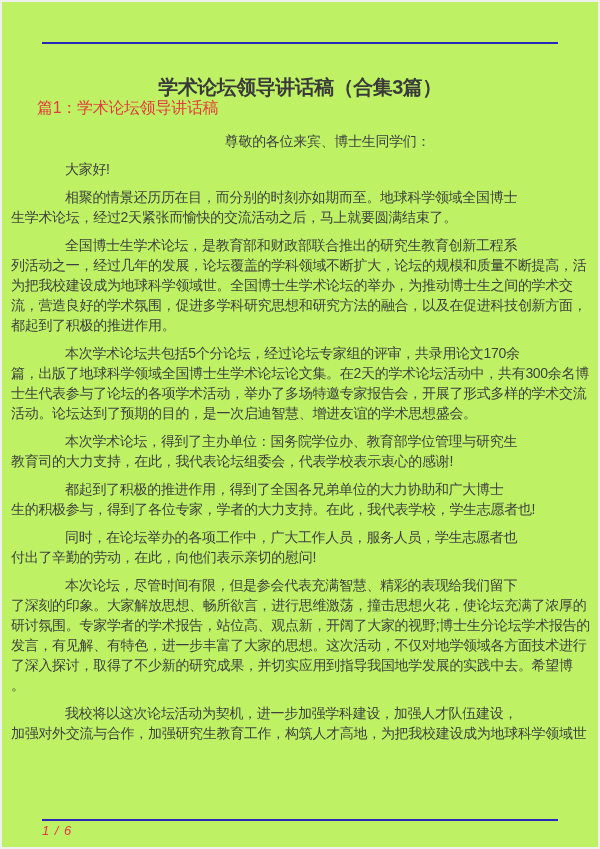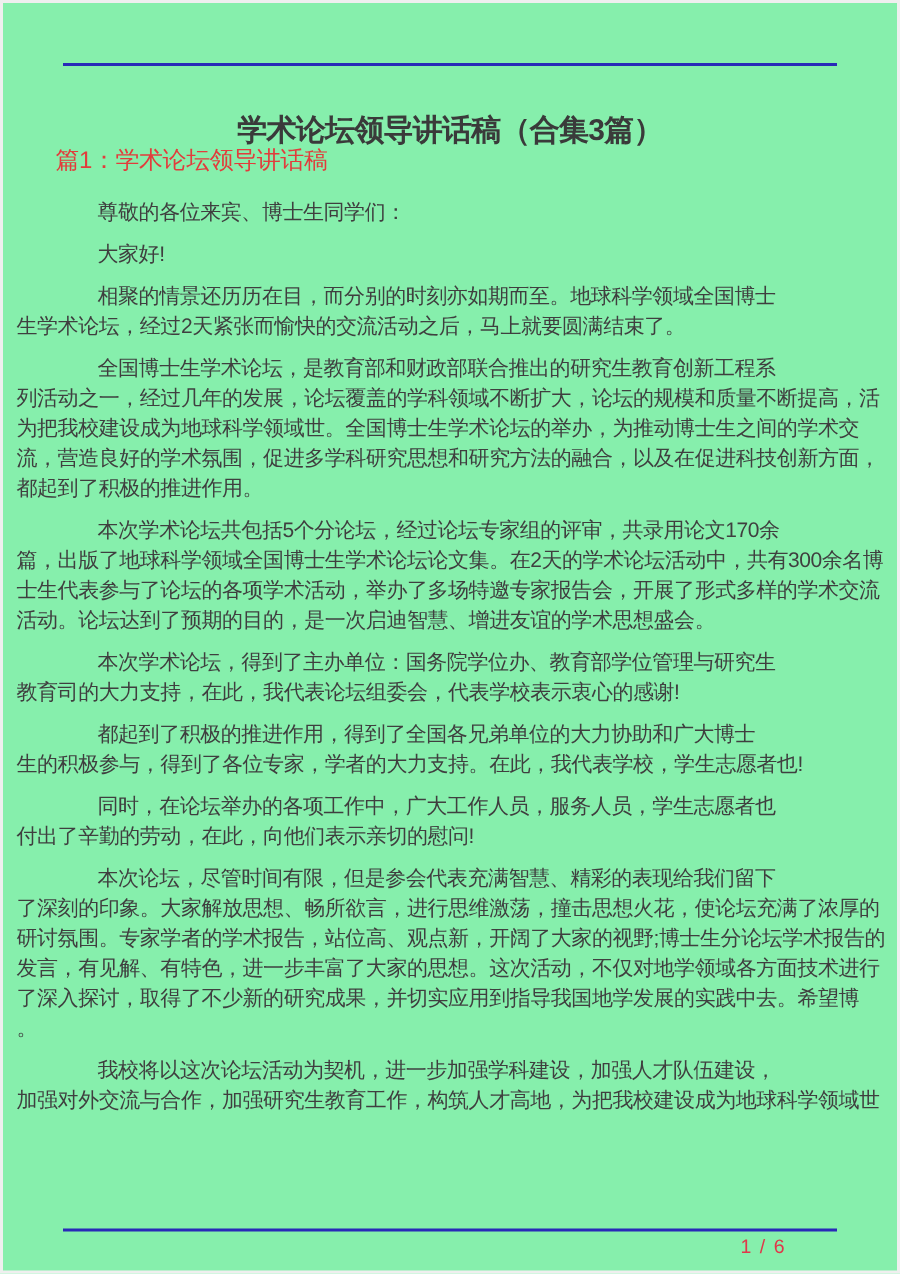--- a/index.html
+++ b/index.html
@@ -4,21 +4,21 @@
 <style>
   html, body {
     margin: 0;
     padding: 0;
     background: #ffffff;
   }
   .page {
     position: relative;
     width: 600px;
     height: 849px;
-    background: #86efac;
+    background: #bef264;
     overflow: hidden;
     box-shadow: inset 0 0 0 2px #efefef;
     font-family: "Liberation Sans", "DejaVu Sans", sans-serif;
     color: #3f3f3f;
   }
   .rule {
     height: 2px;
     background: #2929b8;
     width: 516px;
     margin-left: 42px;
@@ -40,21 +40,21 @@
     font-weight: normal;
     color: #e23c3c;
     letter-spacing: -0.3px;
   }
   .doc-body {
     margin-top: 14px;
     padding-left: 11px;
     padding-right: 10px;
   }
   .para { margin-top: 8px; }
-  .para:first-child { margin-top: 0; }
+  .para:first-child { margin-top: 0; text-align: center; }
   .line {
     height: 20px;
     line-height: 20px;
     font-size: 14px;
     letter-spacing: -0.3px;
     white-space: nowrap;
     color: #3f3f3f;
   }
   .line.first { padding-left: 54px; }
   .footer {
@@ -63,26 +63,26 @@
     left: 42px;
     width: 516px;
   }
   .footer .rule-bottom {
     height: 2px;
     background: #2929b8;
     width: 516px;
   }
   .page-number {
     margin-top: 2px;
-    text-align: right;
     padding-right: 34px;
     font-size: 13px;
     line-height: 15px;
     color: #e0384a;
     letter-spacing: 1px;
+    font-style: italic;
   }
 </style>
 </head>
 <body>
 
 <div class="page">
 
   <div class="rule top"></div>
 
   <div class="doc-title">学术论坛领导讲话稿（合集3篇）</div>

